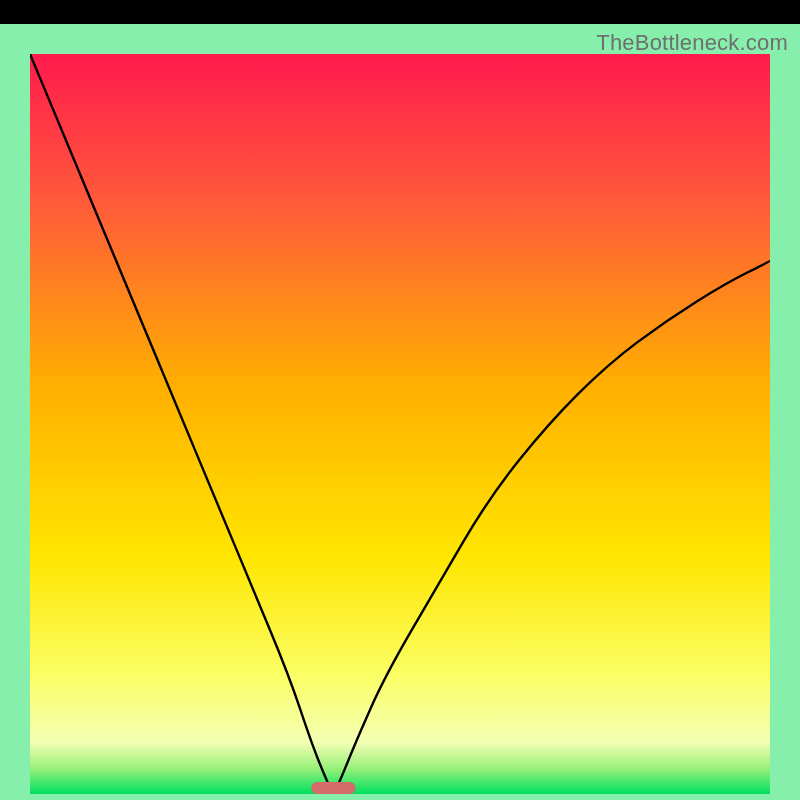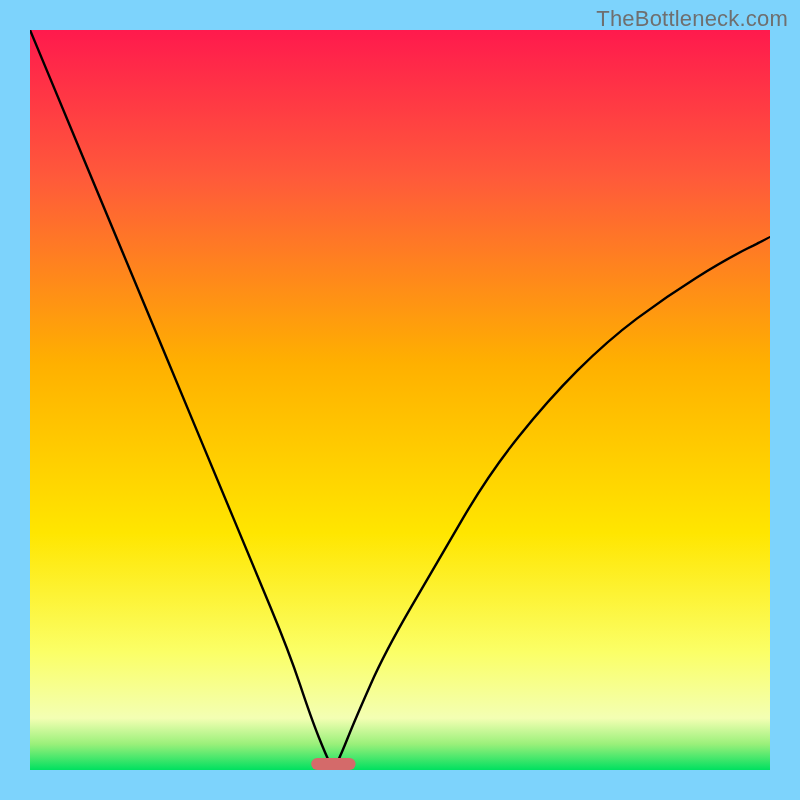--- a/index.html
+++ b/index.html
@@ -7,21 +7,22 @@
     padding: 0;
     width: 800px;
     height: 800px;
     background: #000;
     overflow: hidden;
     font-family: Arial, Helvetica, sans-serif;
   }
   .frame {
     position: absolute;
     inset: 0;
-    background: #7dd3fc;
+    background: #86efac;
+    margin-top: 24px;
   }
   .plot-area {
     position: absolute;
     left: 30px;
     top: 30px;
     width: 740px;
     height: 740px;
     
   }
   .watermark {

